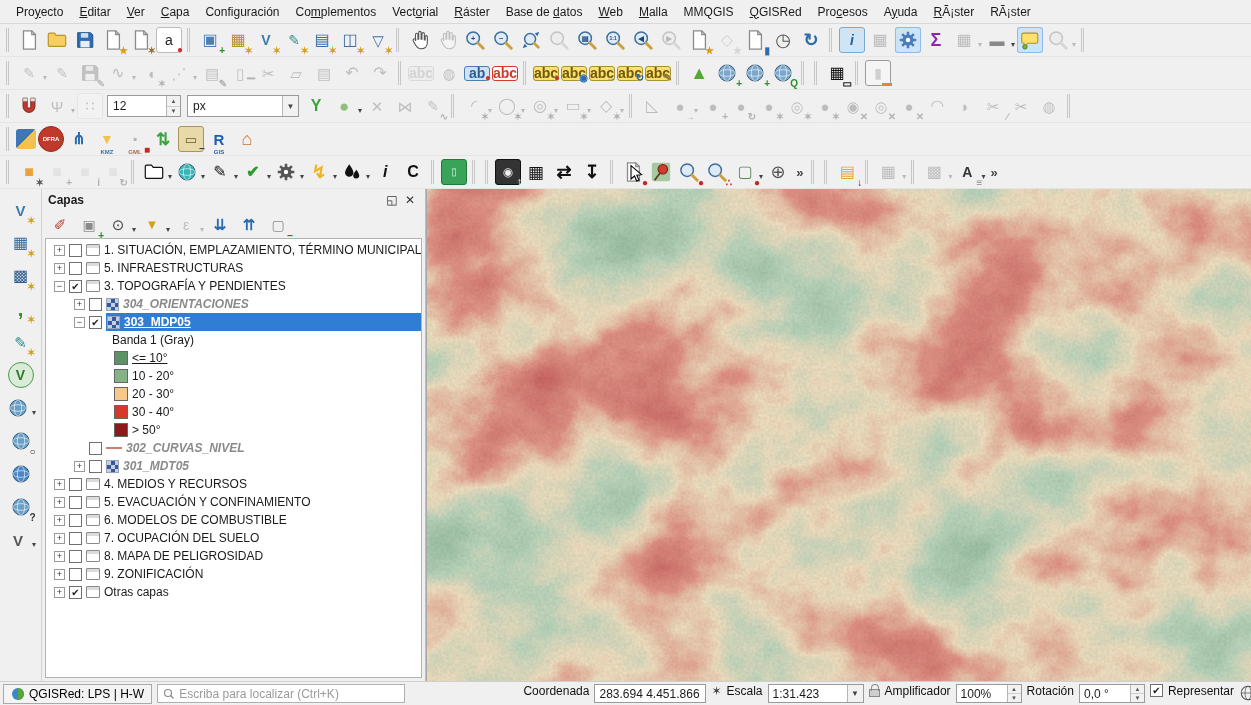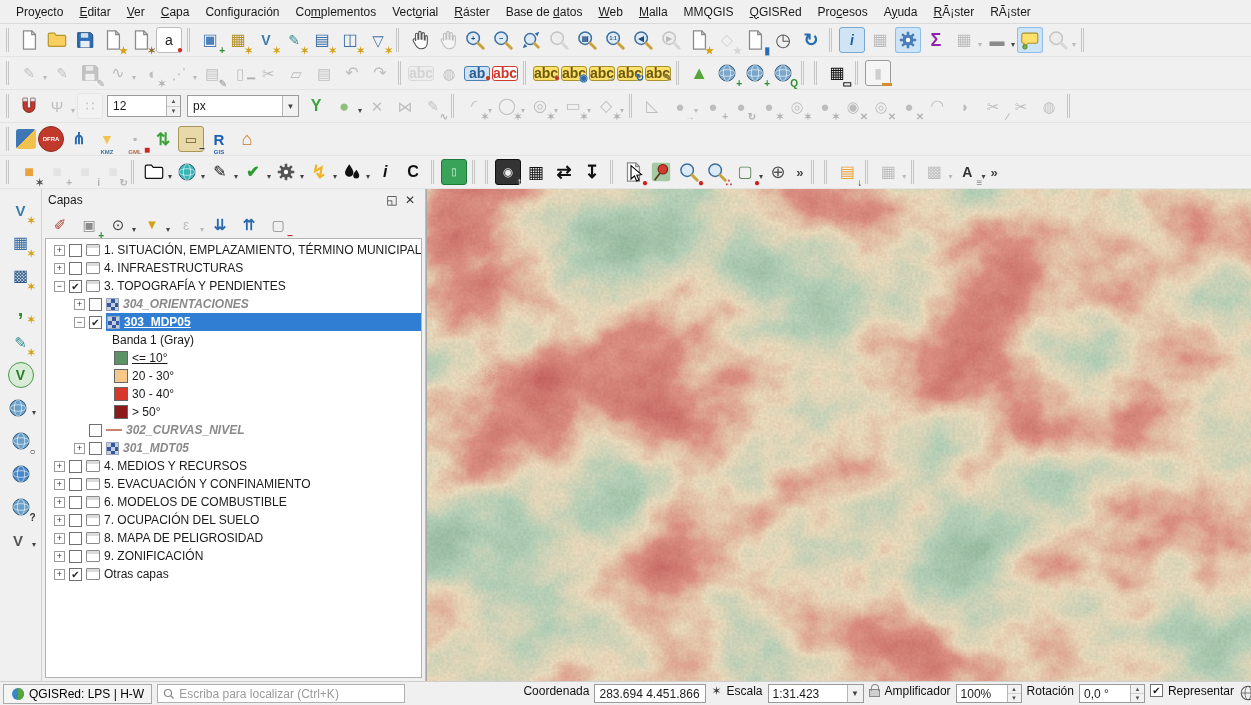--- a/index.html
+++ b/index.html
@@ -42,21 +42,21 @@
   .spincol span + span { border-top:1px solid #cfcfcf; }
   .cbbtn { width:16px; height:100%; border-left:1px solid #b5b5b5; background:#f2f2f2;
            font-size:8px; color:#444; display:flex; align-items:center; justify-content:center; }
   
   #main { display:flex; height:492px; }
   #leftdock { width:42px; flex:none; background:#f0f0f0; border-right:1px solid #d2d2d2;
               display:flex; flex-direction:column; align-items:center; padding-top:8px; gap:7px; }
   #layers-panel { width:384px; flex:none; background:#f0f0f0; border-right:1px solid #bdbdbd;
                   display:flex; flex-direction:column; }
   .panel-header { height:22px; display:flex; align-items:center; padding:0 6px; }
-  .panel-header .ttl { flex:1; }
+  .panel-header .ttl { flex:1;font-weight:bold; }
   .phbtn { width:18px; height:16px; display:flex; align-items:center; justify-content:center;
            font-size:12px; color:#333; }
   .panel-tools { height:27px; display:flex; align-items:center; gap:1px; padding:1px 4px; }
   #tree { flex:1; background:#fff; border:1px solid #b2b2b2; margin:0 3px 3px 3px; overflow:hidden;
           padding-top:2px; }
   .trow { height:18px; display:flex; align-items:center; gap:4px; white-space:nowrap; }
   .exp { width:11px; height:11px; flex:none; border:1px solid #9a9a9a; background:#fff; font-size:9px;
          line-height:9px; text-align:center; color:#333; }
   .expsp { width:11px; flex:none; }
   .chk { width:13px; height:13px; flex:none; border:1px solid #707070; background:#fff; font-size:10px;
@@ -1165,21 +1165,21 @@
           <div class="trow" style="padding-left: 8px;">
             <span class="exp">+</span>
             <span class="chk"></span>
             <span class="gico"></span>
             <span class="tlabel">1. SITUACIÓN, EMPLAZAMIENTO, TÉRMINO MUNICIPAL</span>
           </div>
           <div class="trow" style="padding-left: 8px;">
             <span class="exp">+</span>
             <span class="chk"></span>
             <span class="gico"></span>
-            <span class="tlabel">4. INFRAESTRUCTURAS</span>
+            <span class="tlabel">5. INFRAESTRUCTURAS</span>
           </div>
           <div class="trow" style="padding-left: 8px;">
             <span class="exp">−</span>
             <span class="chk">✔</span>
             <span class="gico"></span>
             <span class="tlabel">3. TOPOGRAFÍA Y PENDIENTES</span>
           </div>
           <div class="trow" style="padding-left: 28px;">
             <span class="exp">+</span>
             <span class="chk"></span>
@@ -1193,20 +1193,24 @@
               <span class="checker"></span>
               <span class="tlabel">303_MDP05</span>
             </span>
           </div>
           <div class="trow" style="padding-left: 66px;">
             <span class="tlabel">Banda 1 (Gray)</span>
           </div>
           <div class="trow" style="padding-left: 68px; text-decoration: underline;">
             <span class="swatch" style="background: rgb(92, 146, 102);"></span>
             <span class="tlabel">&lt;= 10°</span>
+          </div>
+          <div class="trow" style="padding-left: 68px;">
+            <span class="swatch" style="background: rgb(133, 178, 135);"></span>
+            <span class="tlabel">10 - 20°</span>
           </div>
           <div class="trow" style="padding-left: 68px;">
             <span class="swatch" style="background: rgb(246, 201, 138);"></span>
             <span class="tlabel">20 - 30°</span>
           </div>
           <div class="trow" style="padding-left: 68px;">
             <span class="swatch" style="background: rgb(216, 56, 44);"></span>
             <span class="tlabel">30 - 40°</span>
           </div>
           <div class="trow" style="padding-left: 68px;">

